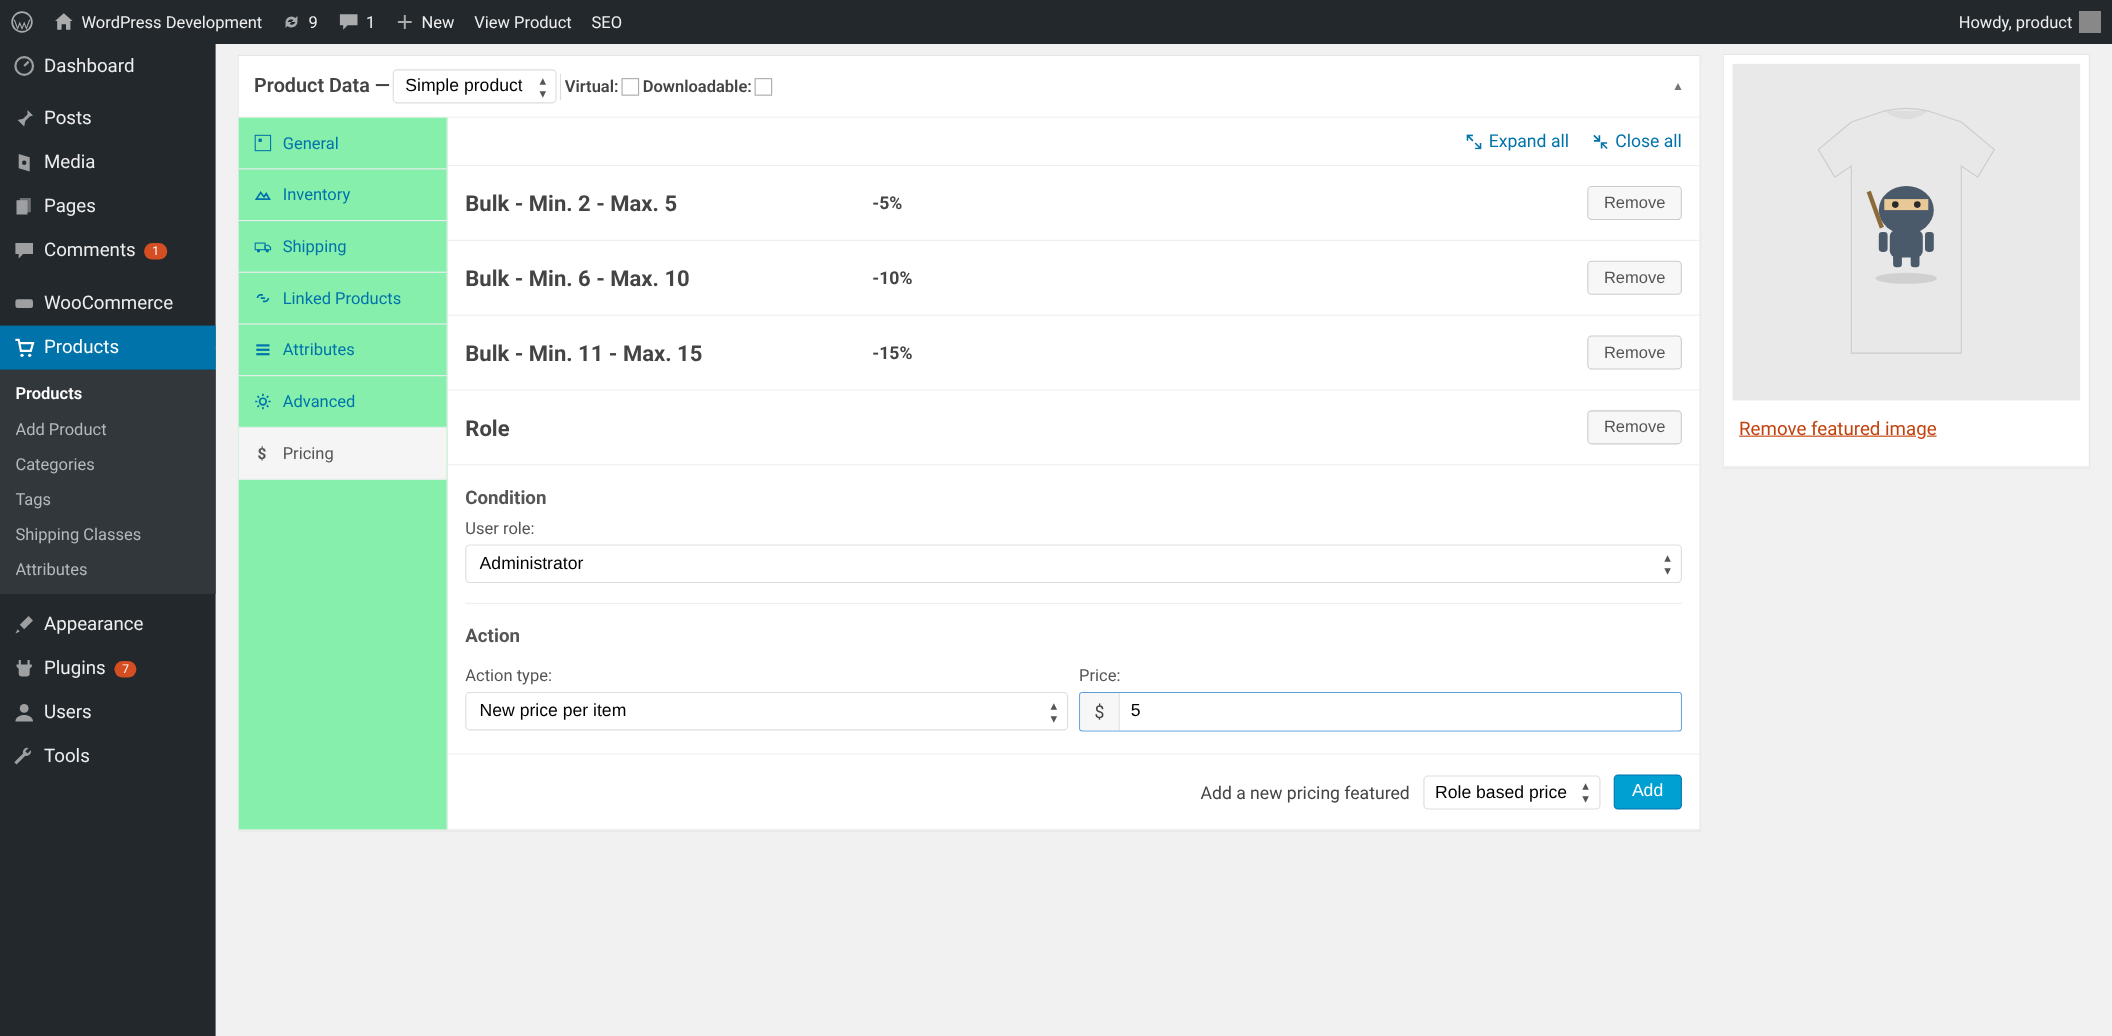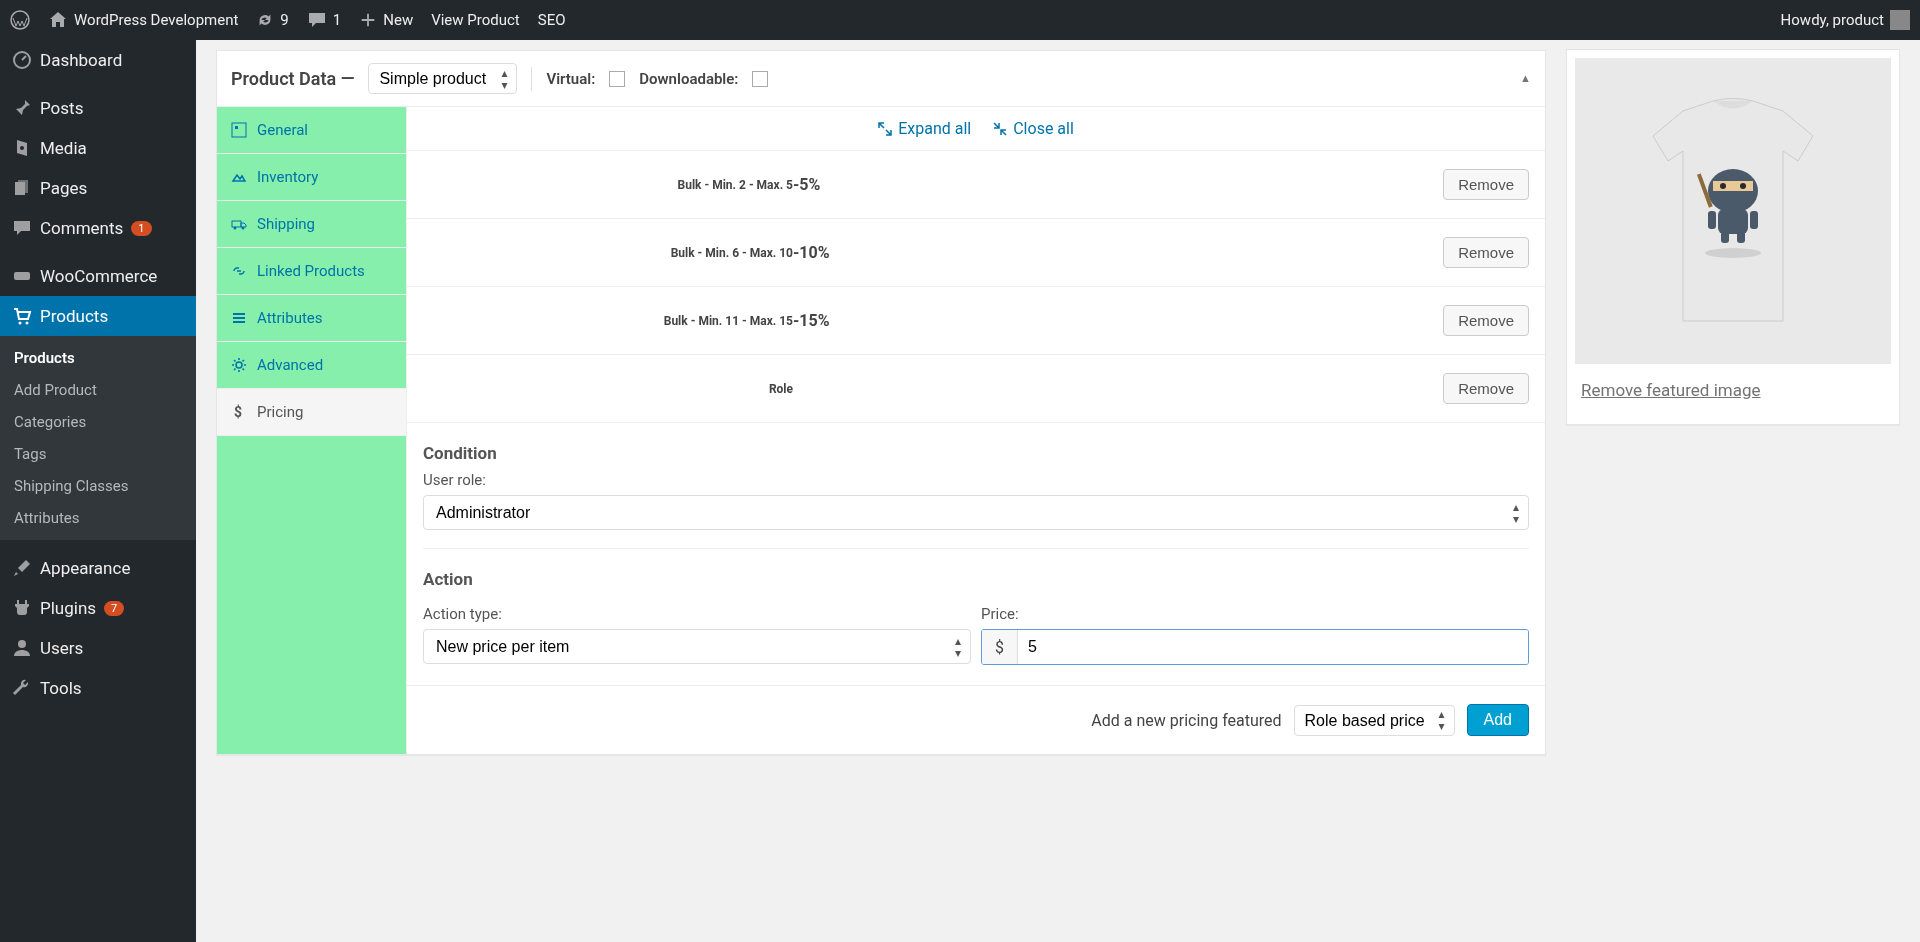--- a/index.html
+++ b/index.html
@@ -24,44 +24,44 @@
 .submenu { background: #32373c; padding: 6px 0; }
 .submenu li { padding: 7px 14px; font-size: 15px; color: #b4b9be; }
 .submenu li.current-sub { color: #fff; font-weight: 600; }
 .badge { background: #d54e21; color:#fff; border-radius: 10px; padding: 1px 7px; font-size: 11px; }
 
 
 #wpbody { margin-left: 196px; padding: 10px 20px 20px 20px; }
 #postbox { background: #fff; border: 1px solid #e5e5e5; box-shadow: 0 1px 1px rgba(0,0,0,0.04); }
 
 
-.pd-header { display:flex; align-items:center; padding: 12px 14px; border-bottom: 1px solid #eee; gap: 14px; }
+.pd-header { display:flex; align-items:center; padding: 12px 14px; border-bottom: 1px solid #eee; gap: 3px; }
 .pd-header .title { font-size: 18px; font-weight: 600; }
 .pd-header select { font-size: 16px; padding: 6px 30px 6px 10px; border: 1px solid #ddd; border-radius: 4px; background:#fff; appearance:none; }
 .selwrap { position:relative; display:inline-block; }
 .selwrap .caret { position:absolute; right:10px; top:50%; transform:translateY(-50%); pointer-events:none; font-size:12px; line-height:1; color:#555; }
 .vline { width:1px; height:24px; background:#ddd; }
 .chk { width:16px; height:16px; border:1px solid #aaa; display:inline-block; vertical-align:middle; }
 .pd-header .toggle-ind { margin-left:auto; color:#72777c; font-size:11px; }
 
 
 .pd-body { display:flex; }
 .pd-tabs { width: 190px; border-right: 1px solid #eee; background:#86efac; }
 .pd-tabs ul { list-style:none; }
 .pd-tabs li { display:flex; align-items:center; gap:10px; padding:14px 14px; border-bottom:1px solid #eee; color:#0073aa; cursor:pointer; font-size:15px; }
 .pd-tabs li.active { background:#f5f5f5; color:#555; }
 .pd-tabs li .ticon { width:16px; text-align:center; fill:#0073aa; }
 .pd-tabs li.active .ticon { fill:#555; }
 
 .pd-panel { flex:1; }
-.panel-top { display:flex; justify-content:center; gap:22px; padding:12px 16px; border-bottom:1px solid #eee; }
+.panel-top { display:flex; justify-content:flex-end; gap:22px; padding:12px 16px; border-bottom:1px solid #eee; }
 .panel-top a { color:#0073aa; font-size:16px; text-decoration:none; display:flex; align-items:center; gap:6px; }
 
 .rules .rule-row { display:flex; align-items:center; padding:18px 16px; border-bottom:1px solid #eee; }
-.rules .rule-row .col1 { flex:0 0 370px; font-weight:700; font-size:12px;text-align:right; }
+.rules .rule-row .col1 { flex:0 0 370px; font-weight:700; font-size:20px; }
 .rules .rule-row .col2 { flex:1; font-weight:700; font-size:16px; }
 .rules .rule-row .col3 { }
 .btn { background:#f7f7f7; border:1px solid #ccc; border-radius:4px; padding:6px 14px; font-size:15px; cursor:pointer; color:#555; }
 
 .section-h { font-weight:700; font-size:17px; color:#555; margin:20px 16px 8px; }
 .section-label { font-size:15px; color:#555; margin:8px 16px 6px; }
 .field-row { margin:0 16px 10px; }
 .wide-select { width:100%; display:block; }
 .wide-select select { width:100%; font-size:16px; padding:8px 30px 8px 12px; border:1px solid #ddd; border-radius:4px; appearance:none; background:#fff; }
 
@@ -72,21 +72,21 @@
 .price-input-wrap { display:flex; border:1px solid #5b9dd9; border-radius:3px; overflow:hidden; }
 .price-input-wrap .cur { width:36px; display:flex; align-items:center; justify-content:center; background:#f7f7f7; border-right:1px solid #ddd; font-size:16px; }
 .price-input-wrap input { flex:1; border:none; outline:none; font-size:16px; padding:8px 10px; }
 
 .add-row { display:flex; align-items:center; justify-content:flex-end; gap:12px; padding:18px 16px; border-top:1px solid #eee; font-size:16px; }
 .btn-primary { background:#00a0d2; color:#fff; border:1px solid #0073aa; border-radius:4px; padding:6px 16px; font-size:16px; cursor:pointer; }
 
 
 #side { position:absolute; top:49px; right:20px; width:334px; background:#fff; border:1px solid #e5e5e5; box-shadow: 0 1px 1px rgba(0,0,0,0.04); padding:8px; }
 #side .imgbox { background:#e9e9e9; height:306px; display:flex; align-items:center; justify-content:center; }
-#side a.remove { display:block; color:#737373; text-decoration:underline; padding:16px 6px; font-size:17px; }
+#side a.remove { display:block; color:#c2410c; text-decoration:underline; padding:16px 6px; font-size:17px; }
 
 svg { display:block; }
 </style>
 </head>
 <body>
 
 <div id="adminbar">
   <div class="left">
     <span class="ab-item">
         <svg class="ab-icon" width="20" height="20" viewBox="0 0 20 20">

